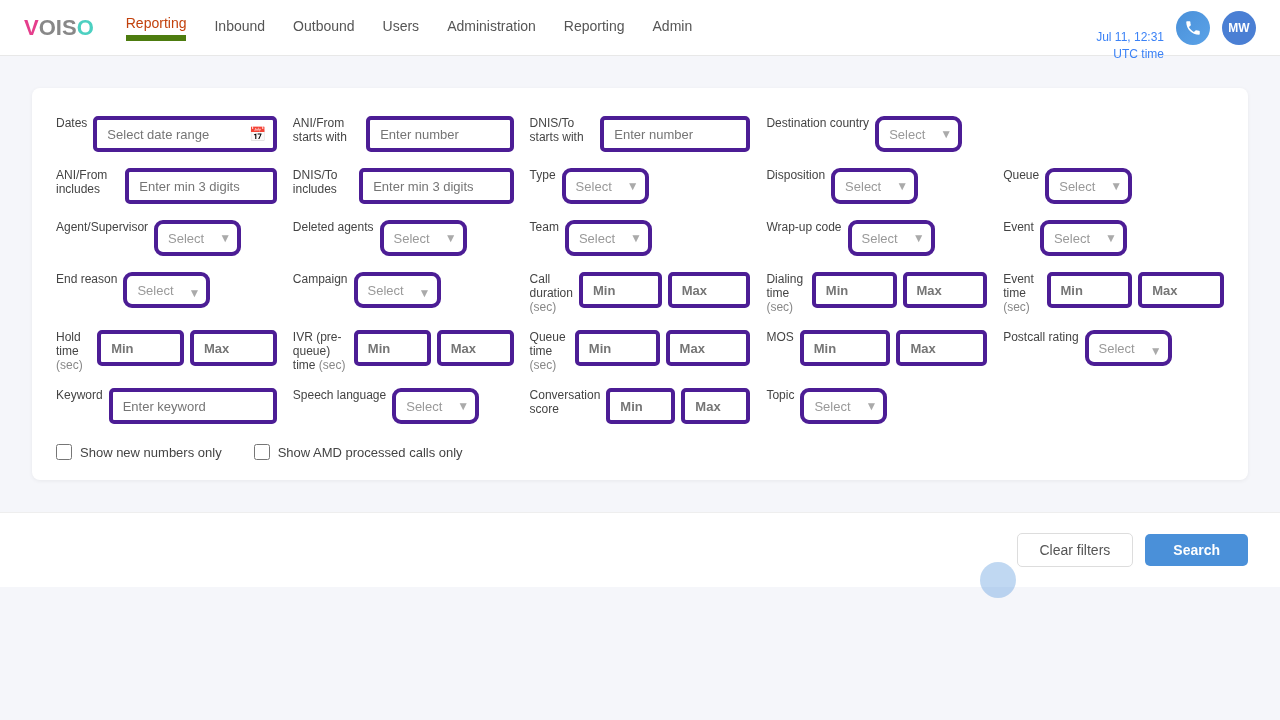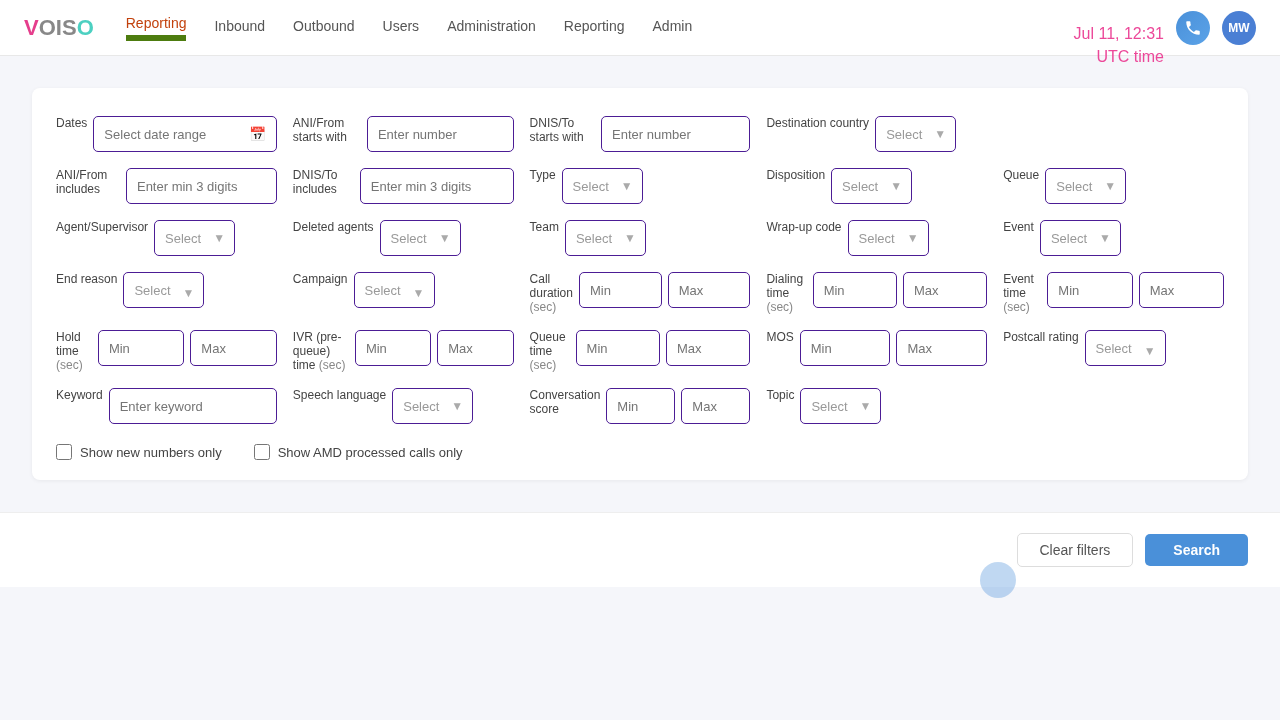--- a/index.html
+++ b/index.html
@@ -40,22 +40,22 @@
       border-bottom: 6px solid #4d7c0f;
     }
 
     .nav-right {
       display: flex;
       align-items: center;
       gap: 12px;
     }
     .datetime {
       text-align: right;
-      font-size: 16px;
-      color: #ec4899;
+      font-size: 12px;
+      color: #3b82f6;
       line-height: 1.4;
       margin-top: 36px;
     }
     .phone-icon-btn {
       width: 34px; height: 34px;
       border-radius: 50%;
       background: linear-gradient(135deg, #4a90d9, #5ba3e8);
       display: flex; align-items: center; justify-content: center;
       cursor: pointer;
     }
@@ -91,21 +91,21 @@
     .field-group { display: flex; flex-direction: row; gap: 6px; }
     .field-label {
       font-size: 12px;
       color: #444;
       font-weight: 500;
     }
     .field-label .sub { font-weight: 400; color: #888; }
 
     .input-field, .select-field {
       height: 36px;
-      border: 1px solid #4c1d95;
+      border: 4px solid #4c1d95;
       border-radius: 5px;
       padding: 0 10px;
       font-size: 13px;
       color: #999;
       background: #fff;
       outline: none;
       width: 100%;
     }
 
     .input-with-icon {
@@ -121,35 +121,36 @@
     }
 
     .select-wrapper {
       position: relative;
     }
     .select-wrapper .select-field {
       appearance: none;
       -webkit-appearance: none;
       padding-right: 32px;
       cursor: pointer;
+      border-radius: 9px;
     }
     .select-wrapper .chevron {
       position: absolute;
       right: 10px; top: 50%;
       transform: translateY(-50%);
       pointer-events: none;
       color: #aaa;
       font-size: 12px;
     }
 
     
     .min-max-pair {
       display: flex; gap: 6px;
     }
-    .min-max-pair .input-field { width: 50%; }
+    .min-max-pair .input-field { width: 50%; font-weight: bold; }
 
     
     .checkbox-row {
       display: flex;
       gap: 32px;
       align-items: center;
       padding-top: 4px;
     }
     .checkbox-item {
       display: flex;

